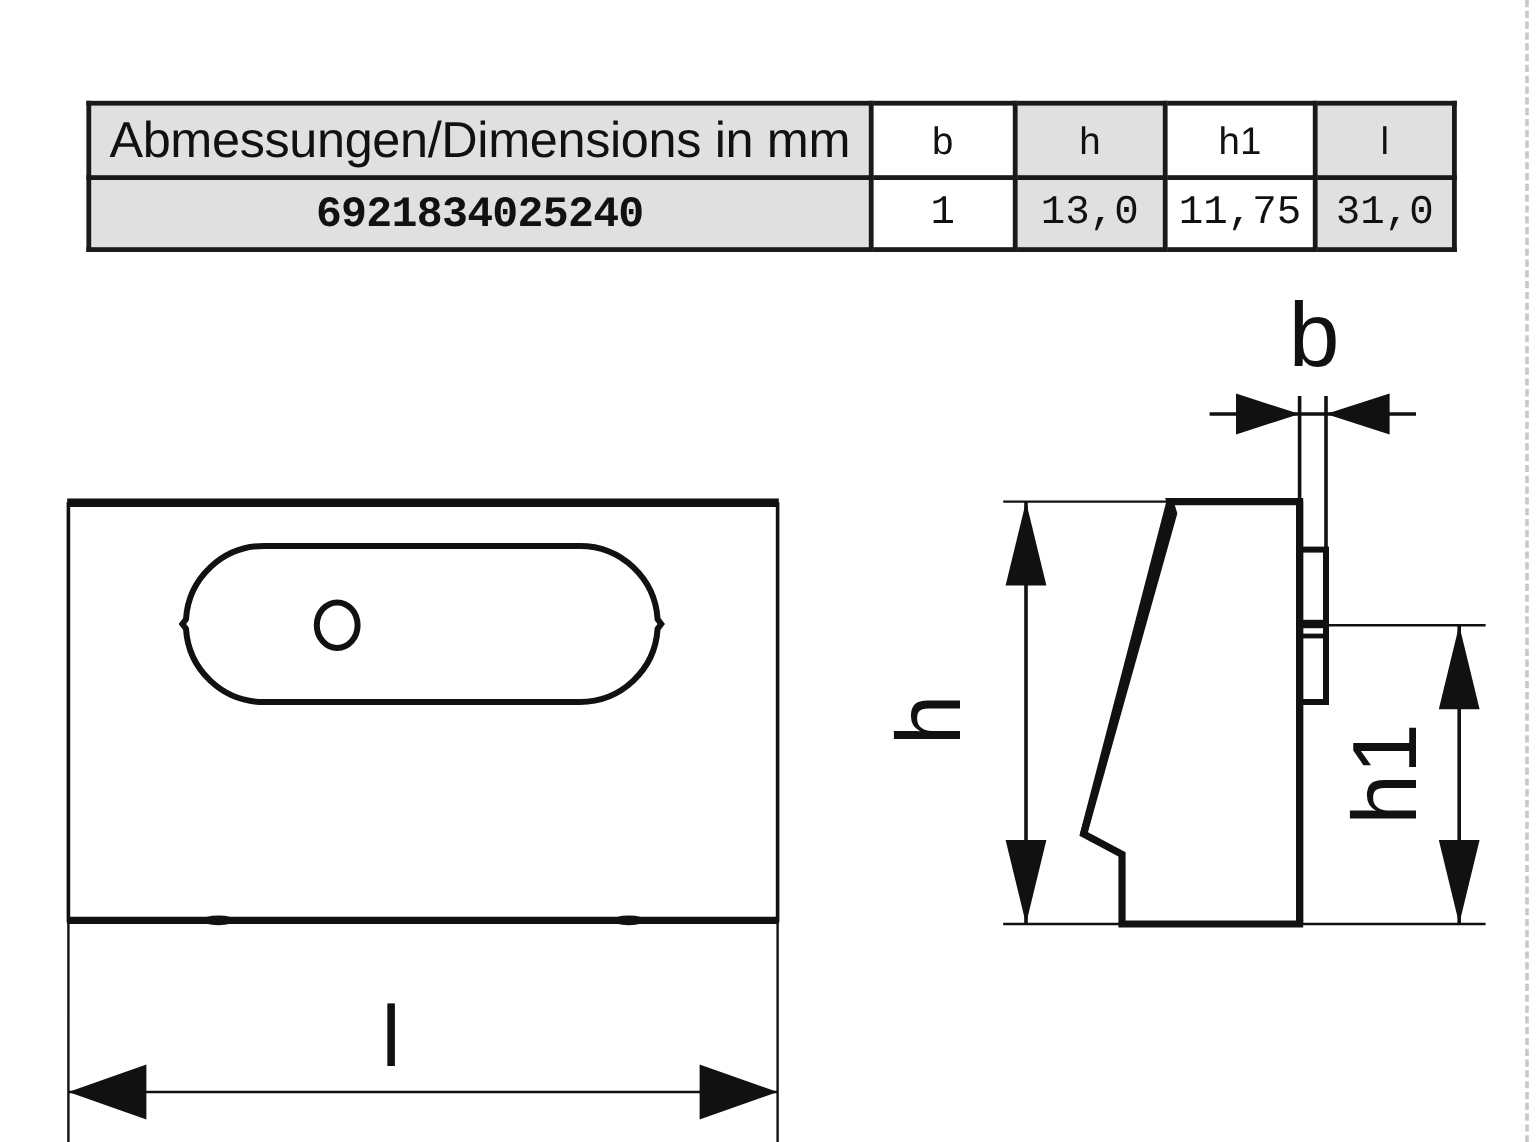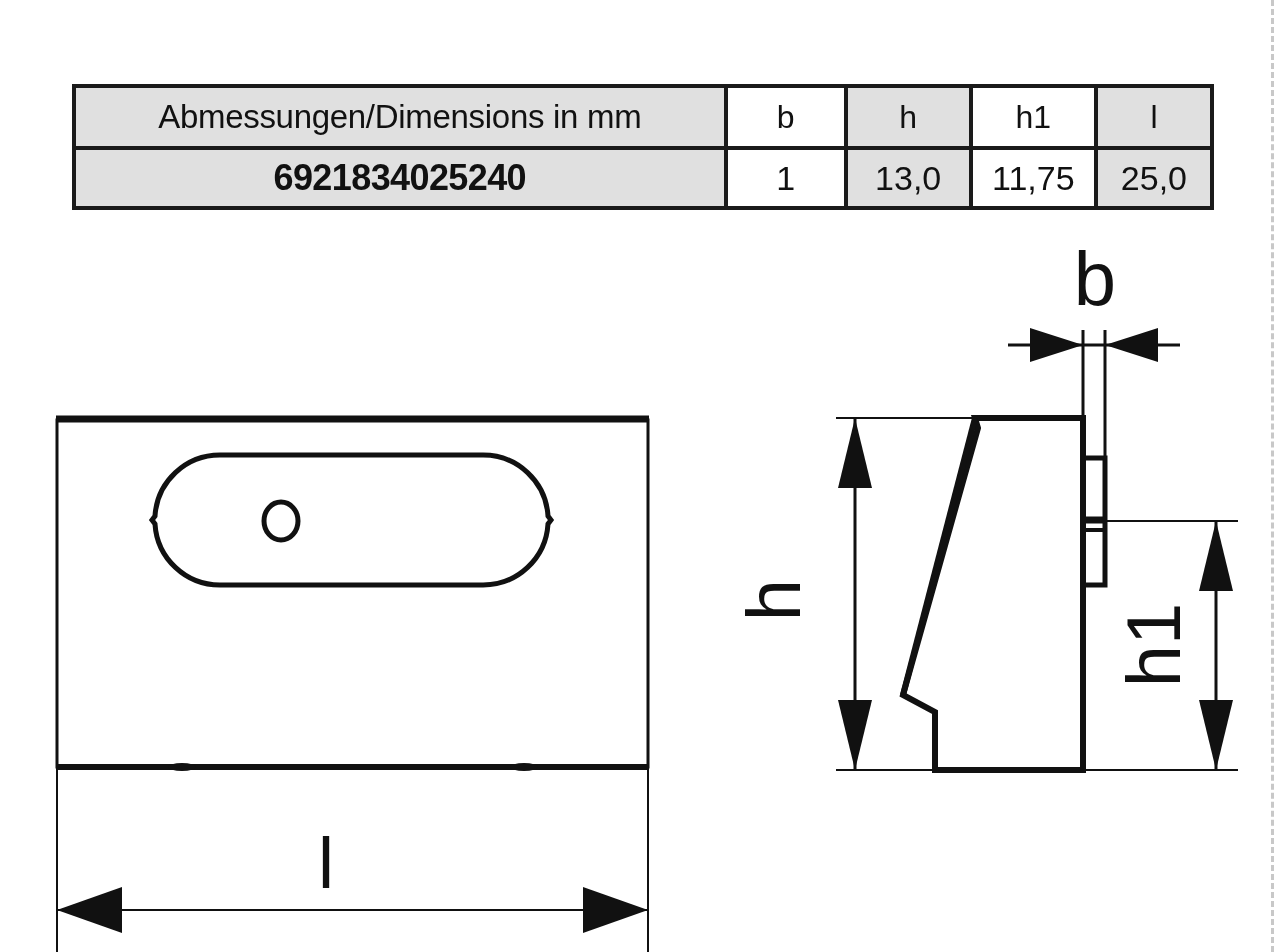--- a/index.html
+++ b/index.html
@@ -31,29 +31,29 @@
   }
   #dim-table td {
     border: 4px solid #1a1a1a;
     padding: 0;
     height: 56px;
     vertical-align: middle;
     text-align: center;
     color: #111111;
   }
   #dim-table tr.header-row td { height: 58px; }
-  #dim-table tr.value-row  td { height: 56px; }
+  #dim-table tr.value-row  td { height: 56px; font-family: Liberation Mono, monospace; }
 
   td.cell-gray  { background: #e0e0e0; }
   td.cell-white { background: #ffffff; }
 
   td.col-label {
     text-align: left;
     padding-left: 14px;
-    font-size: 33px;
+    font-size: 42px;
     font-weight: 400;
     letter-spacing: -0.3px;
   }
   td.col-part {
     text-align: left;
     padding-left: 14px;
     font-size: 36px;
     font-weight: 700;
     letter-spacing: -0.6px;
   }
@@ -109,21 +109,21 @@
         <td class="cell-white col-head">b</td>
         <td class="cell-gray col-head">h</td>
         <td class="cell-white col-head">h1</td>
         <td class="cell-gray col-head">l</td>
       </tr>
       <tr class="value-row">
         <td class="cell-gray col-part">6921834025240</td>
         <td class="cell-white col-val">1</td>
         <td class="cell-gray col-val">13,0</td>
         <td class="cell-white col-val">11,75</td>
-        <td class="cell-gray col-val">25,0</td>
+        <td class="cell-gray col-val">31,0</td>
       </tr>
     </tbody>
   </table>
 
   <svg id="front-view-svg" class="draw" width="700" height="562" viewBox="0 0 700 562">
 
     <rect x="57" y="30" width="591" height="347" fill="none" stroke="#111111" stroke-width="3"></rect>
 
     <line x1="56" y1="29" x2="649" y2="29" stroke="#111111" stroke-width="7"></line>
 

